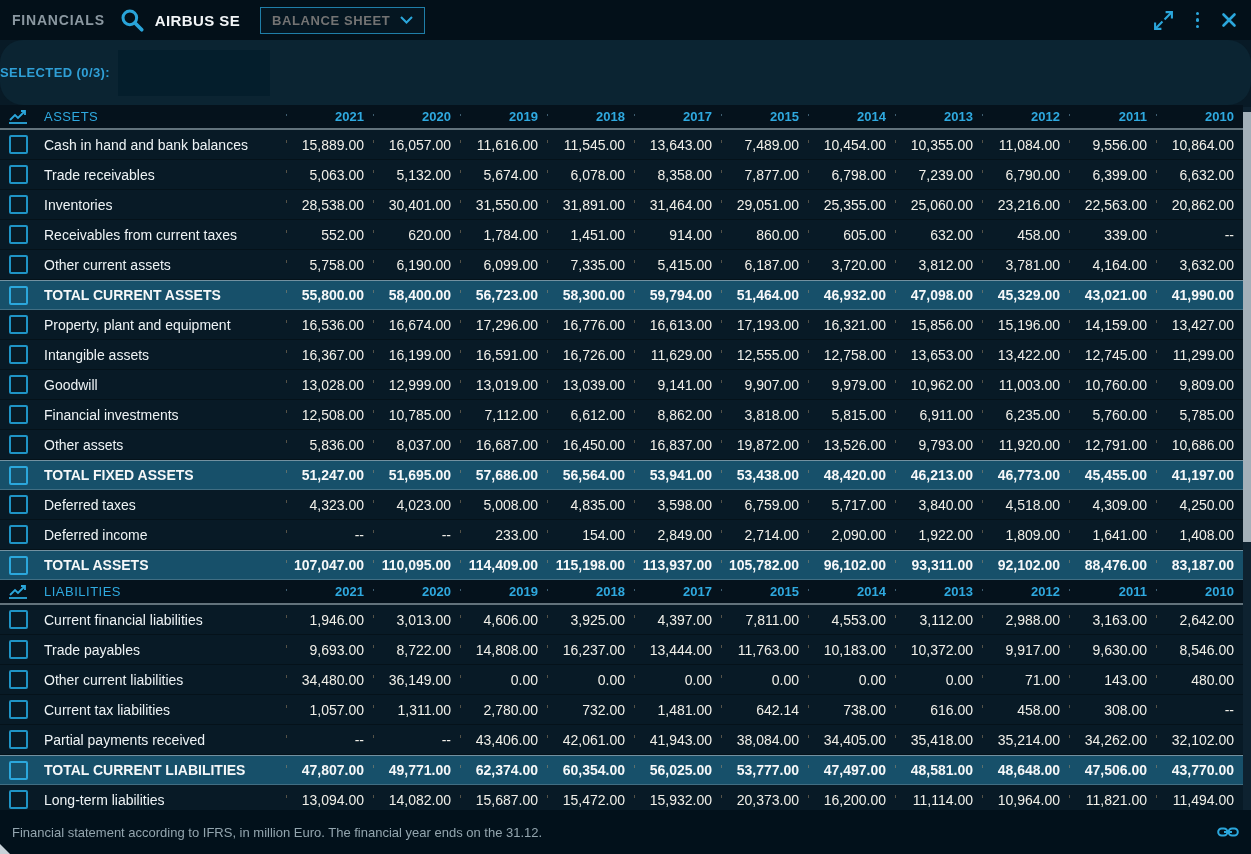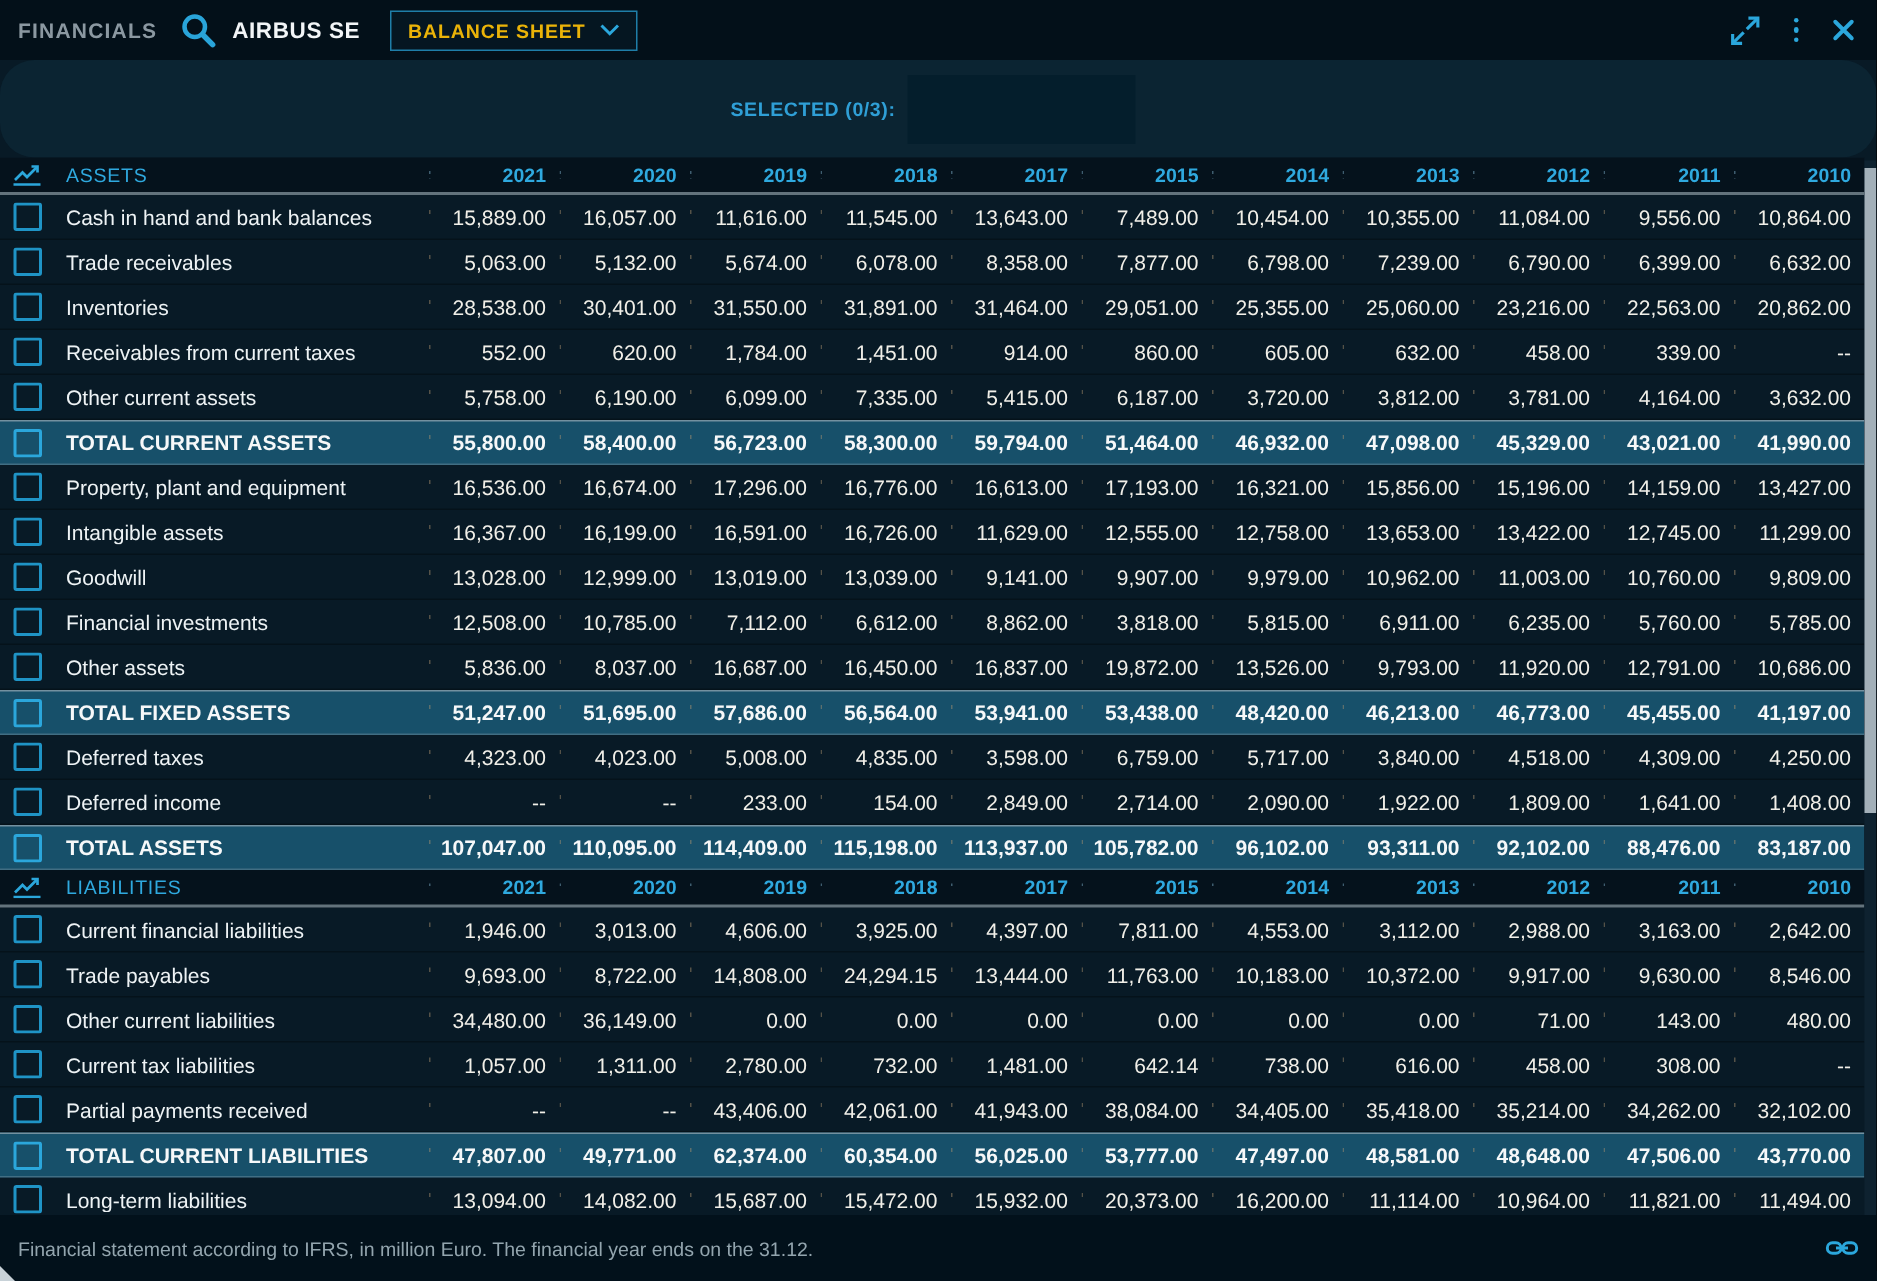--- a/index.html
+++ b/index.html
@@ -10,32 +10,32 @@
   }
   
   .topbar{
     position:absolute;top:0;left:0;right:0;height:40px;background:#031019;
     display:flex;align-items:center;padding:0 14px 0 12px;box-sizing:border-box;
   }
   .app-title{color:#8b98a1;font-size:14px;font-weight:bold;letter-spacing:.8px;}
   .search-ic{margin:0 10px 0 14px;display:flex;align-items:center;cursor:pointer;}
   .company{color:#f2f5f7;font-size:15px;font-weight:bold;letter-spacing:.4px;text-align:center;}
   .dropdown{
-    margin-left:20px;border:1px solid #1f7ea8;color:#eab308;font-size:13px;font-weight:bold;
+    margin-left:20px;border:1px solid #1f7ea8;color:#737373;font-size:13px;font-weight:bold;
     letter-spacing:.6px;padding:5px 11px;display:flex;align-items:center;gap:10px;cursor:pointer;
     background:rgba(10,40,58,.25);
   }
   .topbar .spacer{flex:1;}
   .tb-ic{display:flex;align-items:center;justify-content:center;cursor:pointer;margin-left:22px;}
   .kebab{display:flex;flex-direction:column;gap:3px;}
   .kebab i{width:3.5px;height:3.5px;border-radius:50%;background:#2ba7dc;display:block;}
   
   .band{
     position:absolute;top:40px;left:0;right:0;height:65px;background:#0b2432;
-    display:flex;align-items:center;justify-content:center;padding-right:7px;box-sizing:border-box;border-radius:23px;
+    display:flex;align-items:center;justify-content:flex-start;padding-right:7px;box-sizing:border-box;border-radius:23px;
   }
   .sel-label{color:#2f9fd6;font-size:13px;font-weight:bold;letter-spacing:.4px;margin-right:8px;}
   .sel-box{width:152px;height:46px;background:#041e2c;}
   
   .table{
     position:absolute;top:105px;left:0;width:1243px;height:721px;overflow:hidden;background:#081a26;
   }
   .trow{
     display:grid;grid-template-columns:36px 250px repeat(11,1fr);
     align-items:center;height:30px;box-sizing:border-box;
@@ -455,21 +455,21 @@
         <div class="cell year-cell">2,642.00</div>
       </div>
       <div class="trow data-row">
         <div class="cell cb-cell">
           <div class="checkbox"></div>
         </div>
         <div class="cell label-cell">Trade payables</div>
         <div class="cell year-cell">9,693.00</div>
         <div class="cell year-cell">8,722.00</div>
         <div class="cell year-cell">14,808.00</div>
-        <div class="cell year-cell">24,294.15</div>
+        <div class="cell year-cell">16,237.00</div>
         <div class="cell year-cell">13,444.00</div>
         <div class="cell year-cell">11,763.00</div>
         <div class="cell year-cell">10,183.00</div>
         <div class="cell year-cell">10,372.00</div>
         <div class="cell year-cell">9,917.00</div>
         <div class="cell year-cell">9,630.00</div>
         <div class="cell year-cell">8,546.00</div>
       </div>
       <div class="trow data-row">
         <div class="cell cb-cell">

